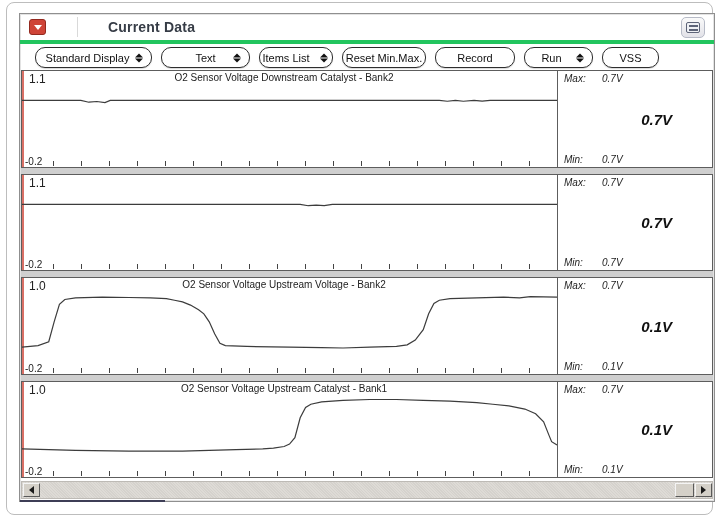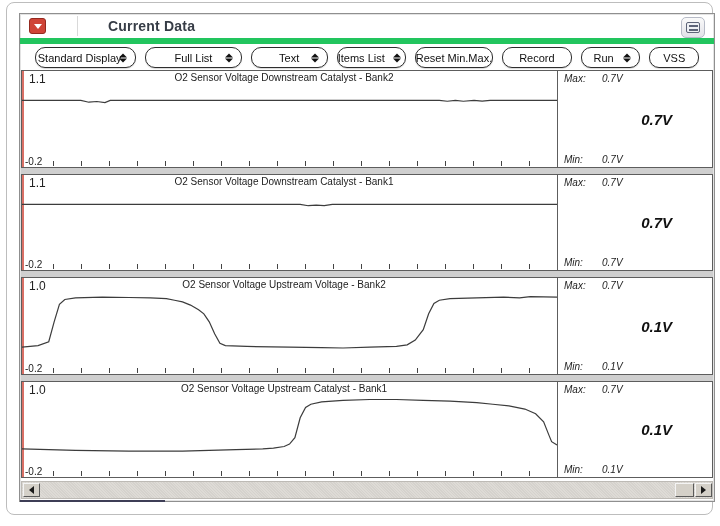--- a/index.html
+++ b/index.html
@@ -7,21 +7,21 @@
   .screen { position:relative; width:720px; height:526px; background:#fff; overflow:hidden; }
 
   .outer-frame { position:absolute; left:6px; top:2px; width:707px; height:513px;
     border:1px solid #bdbdbd; border-radius:8px; background:#fff; }
 
   .window { position:absolute; left:12px; top:10px; width:696px; height:489px;
     border:1px solid #8f8f8f; box-shadow:0 0 0 1px #e3e3e3 inset; background:#fff; }
 
   
   .titlebar { position:absolute; left:0; top:0; right:0; height:30px;
-    display:flex; align-items:center; padding-left:9px; border-bottom:6px solid #22c55e;gap:20px; }
+    display:flex; align-items:center; padding-left:9px; border-bottom:4px solid #22c55e;gap:20px; }
   .menu-btn { width:17px; height:16px; background:#cf4437; border:1px solid #93291f;
     border-radius:3px; display:flex; align-items:center; justify-content:center; cursor:default; }
   .chev-down { width:0; height:0; border-left:4px solid transparent; border-right:4px solid transparent;
     border-top:5px solid #fff; }
   .tb-sep { width:1px; height:20px; background:#d9d9d9; margin:0 10px 0 11px; }
   .title { font-size:14px; font-weight:bold; color:#363c46; letter-spacing:.2px; }
   .list-btn { position:absolute; right:9px; top:3px; width:24px; height:21px;
     border:1px solid #b6bac6; border-radius:5px; background:linear-gradient(#fafafa,#e2e2e8);
     display:flex; align-items:center; justify-content:center; }
   .list-icon { width:14px; height:11px; border:1px solid #5d6478; border-radius:2px;
@@ -97,27 +97,20 @@
       </div>
 
       <div class="toolbar">
         <div class="tbtn w1">
           <span style="margin-right:12px">Standard Display</span>
           <span class="spin">
               <b></b>
               <s></s>
             </span>
         </div>
-        <div class="tbtn w2">
-          <span>Full List</span>
-          <span class="spin">
-              <b></b>
-              <s></s>
-            </span>
-        </div>
         <div class="tbtn w3">
           <span>Text</span>
           <span class="spin">
               <b></b>
               <s></s>
             </span>
         </div>
         <div class="tbtn w4">
           <span style="margin-right:20px">Items List</span>
           <span class="spin" style="right:4px">
@@ -162,21 +155,20 @@
             <span class="bigval">0.7V</span>
             <span class="mm min-l">Min:</span>
             <span class="mm min-v">0.7V</span>
           </div>
         </div>
 
         <div class="chart-row">
           <div class="plot">
             <span class="cursor"></span>
             <span class="scale-top">1.1</span>
-            <span class="plot-title">O2 Sensor Voltage Downstream Catalyst - Bank1</span>
             <svg class="wave" preserveAspectRatio="none" viewBox="0 0 536 97">
                 <polyline points="0.0,29.8 278.7,29.8 286.8,31.2 294.8,30.6 302.8,31.1 310.9,29.8 536.0,29.8" fill="none" stroke="#3c3c3c" stroke-width="1.2" vector-effect="non-scaling-stroke"></polyline>
               </svg>
             <div class="ticks"></div>
             <span class="scale-bottom">-0.2</span>
           </div>
           <div class="info">
             <span class="mm max-l">Max:</span>
             <span class="mm max-v">0.7V</span>
             <span class="bigval">0.7V</span>

